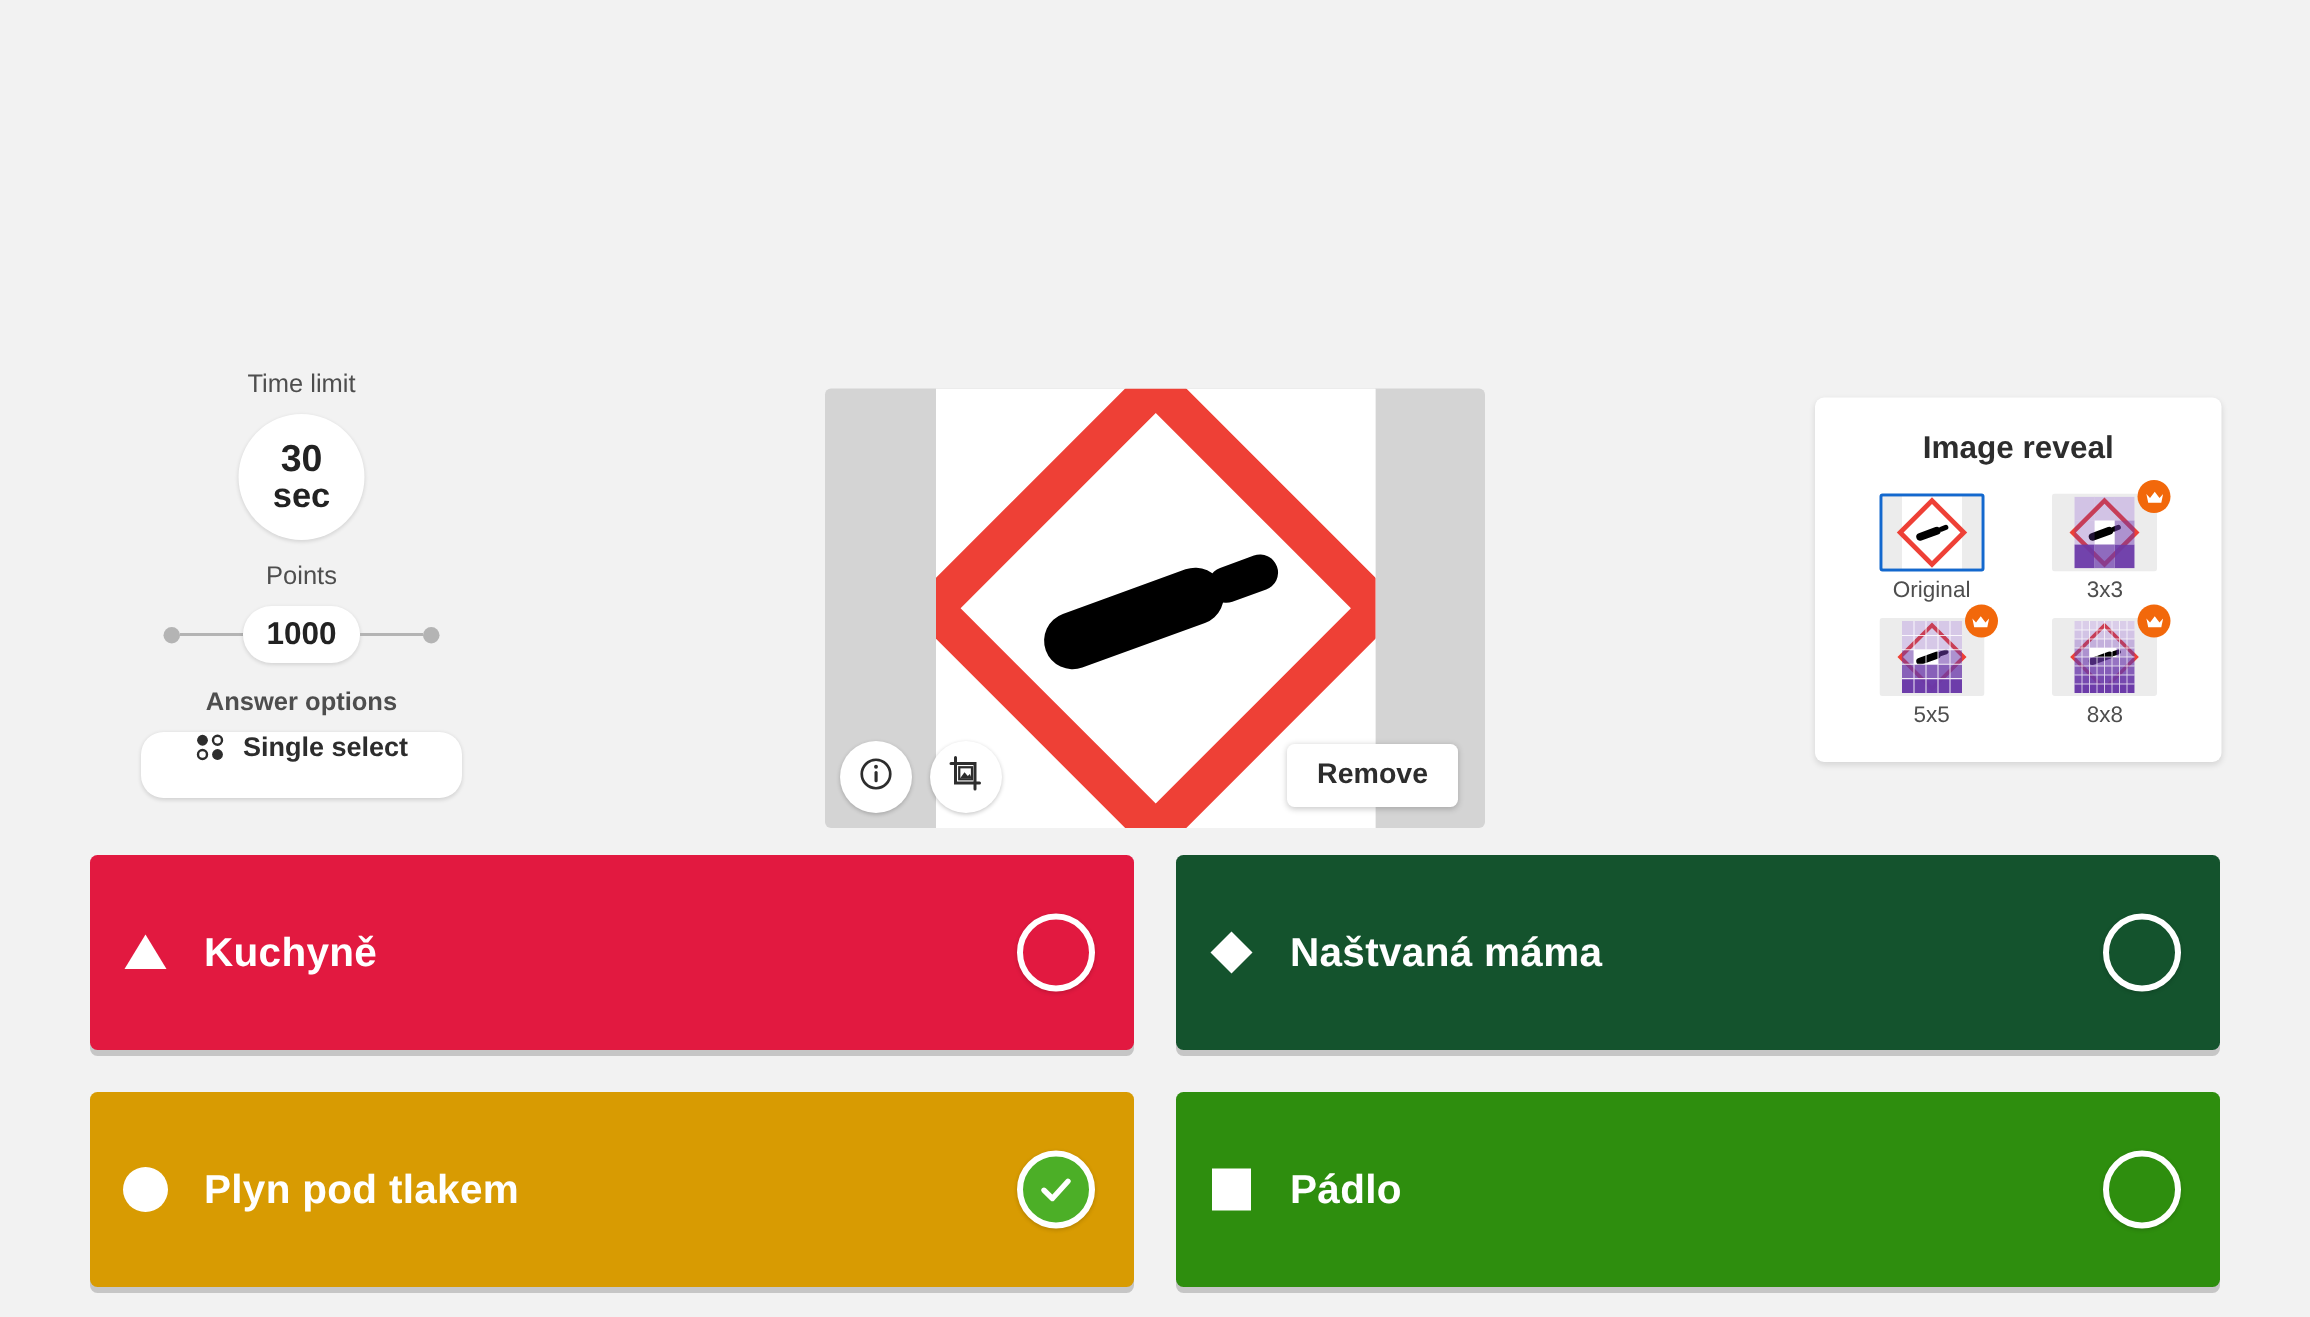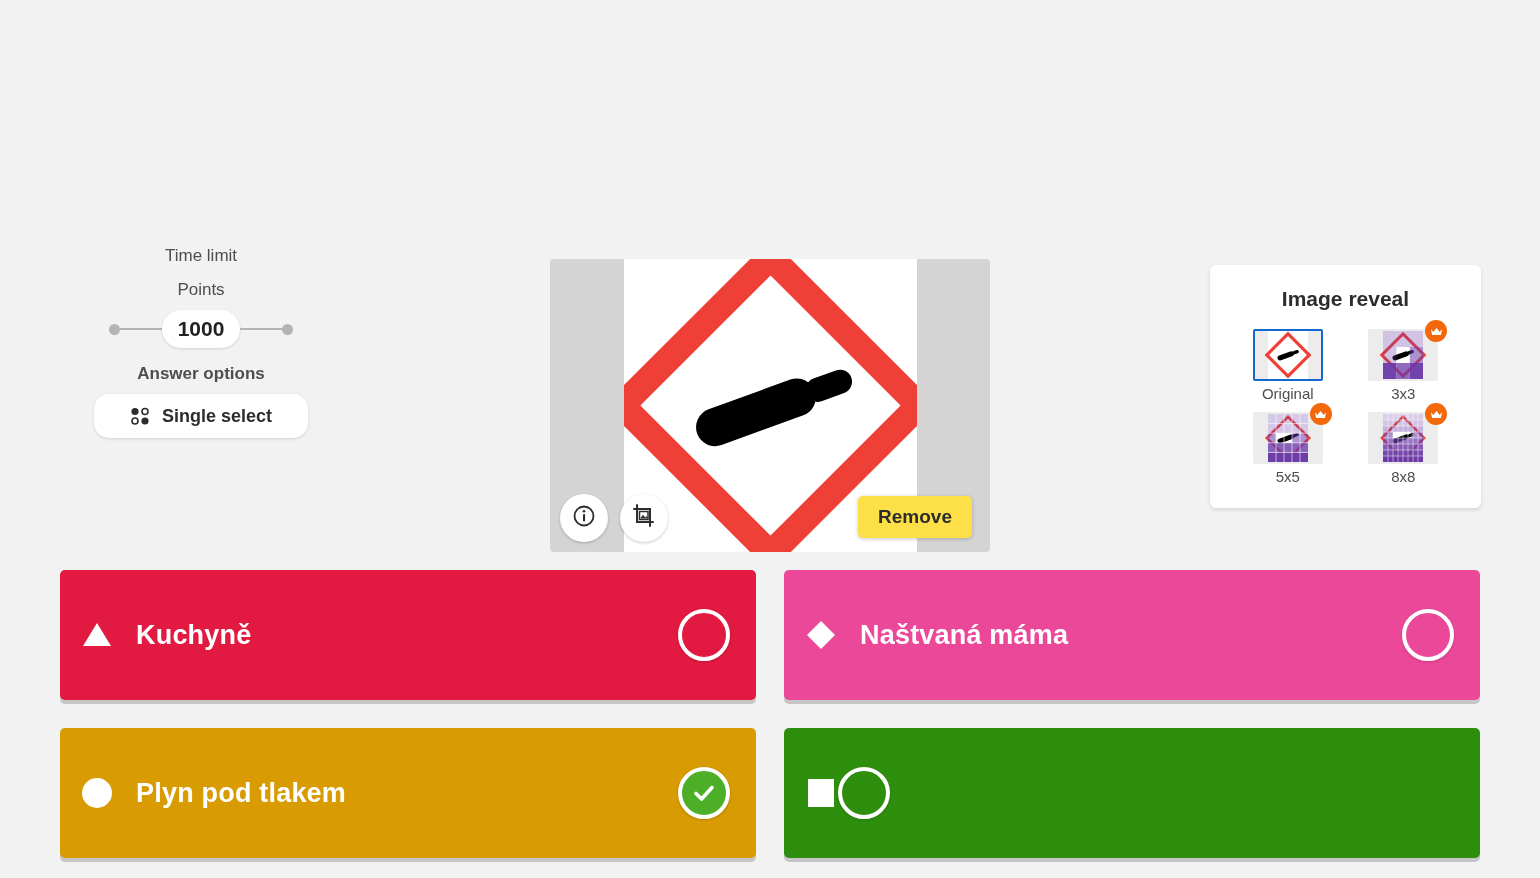--- a/index.html
+++ b/index.html
@@ -47,21 +47,21 @@
     min-width: 78px; height: 38px; border-radius: 19px; background: #fff;
     box-shadow: 0 1px 3px rgba(0,0,0,0.14);
     display: flex; align-items: center; justify-content: center;
     font-size: 21px; font-weight: 700; color: #222; cursor: pointer;
   }
   .answer-options-label { margin-top: 16px; font-weight: bold; }
   .single-select-btn {
     margin: 10px auto 0; width: 214px; height: 44px;
     background: #fff; border-radius: 15px;
     box-shadow: 0 1px 3px rgba(0,0,0,0.14);
-    display: flex; align-items: center; justify-content: center; gap: 12px;
+    display: flex; justify-content: center; gap: 12px;
     font-size: 18px; font-weight: 700; color: #2d2d2d; cursor: pointer;
   }
   .dots-icon { width: 20px; height: 20px; display: block; flex: none; }
 
   
   .media {
     position: absolute; left: 550px; top: 259px;
     width: 440px; height: 293px;
     background: #d4d4d4; border-radius: 4px; overflow: hidden;
   }
@@ -73,21 +73,21 @@
   .media-img svg { display: block; }
   .media-btn {
     position: absolute; width: 48px; height: 48px; border-radius: 50%;
     background: #fff; box-shadow: 0 1px 3px rgba(0,0,0,0.22);
     display: flex; align-items: center; justify-content: center; cursor: pointer;
   }
   .btn-info { left: 10px; bottom: 10px; }
   .btn-crop { left: 70px; bottom: 10px; }
   .remove-btn {
     position: absolute; right: 18px; bottom: 14px;
-    padding: 10px 20px; background: #fde047; border-radius: 5px;
+    padding: 10px 20px; background: #ffffff; border-radius: 5px;
     box-shadow: 0 1px 4px rgba(0,0,0,0.22);
     font-size: 19px; font-weight: 700; color: #2d2d2d; cursor: pointer;
   }
 
   
   .reveal-panel {
     position: absolute; left: 1210px; top: 265px;
     width: 271px; height: 243px;
     background: #fff; border-radius: 6px;
     box-shadow: 0 2px 4px rgba(0,0,0,0.12);
@@ -144,20 +144,24 @@
 </head>
 <body>
 
 <div class="page">
 
 
   <div class="settings">
 
     <div class="settings-label">Time limit</div>
 
+    <div class="time-circle">
+      <span class="time-num">30</span>
+      <span class="time-unit">sec</span>
+    </div>
 
     <div class="settings-label points-label">Points</div>
 
     <div class="slider-row">
       <span class="slider-dot"></span>
       <span class="slider-track"></span>
       <div class="points-pill">
         <span>1000</span>
       </div>
       <span class="slider-track"></span>
@@ -349,21 +353,21 @@
     <div class="tile" id="tile-0" style="background: rgb(226, 25, 64); box-shadow: rgba(0, 0, 0, 0.18) 0px 4px 0px;">
       <span class="tile-shape">
         <svg width="34" height="34" viewBox="0 0 34 34">
             <path d="M17 5 L31 28 H3 Z" fill="#fff"></path>
           </svg>
       </span>
       <span class="tile-label">Kuchyně</span>
       <span class="tile-toggle" id="toggle-0"></span>
     </div>
 
-    <div class="tile" id="tile-1" style="background: #ec4899; box-shadow: rgba(0, 0, 0, 0.18) 0px 4px 0px;">
+    <div class="tile" id="tile-1" style="background: #14532d; box-shadow: rgba(0, 0, 0, 0.18) 0px 4px 0px;">
       <span class="tile-shape">
         <svg width="34" height="34" viewBox="0 0 34 34">
             <path d="M17 3 L31 17 L17 31 L3 17 Z" fill="#fff"></path>
           </svg>
       </span>
       <span class="tile-label">Naštvaná máma</span>
       <span class="tile-toggle" id="toggle-1"></span>
     </div>
 
     <div class="tile" id="tile-2" style="background: rgb(216, 155, 2); box-shadow: rgba(0, 0, 0, 0.18) 0px 4px 0px;">
@@ -379,17 +383,18 @@
         </svg>
       </span>
     </div>
 
     <div class="tile" id="tile-3" style="background: rgb(46, 142, 14); box-shadow: rgba(0, 0, 0, 0.18) 0px 4px 0px;">
       <span class="tile-shape">
         <svg width="34" height="34" viewBox="0 0 34 34">
             <rect x="4" y="3" width="26" height="28" fill="#fff"></rect>
           </svg>
       </span>
+      <span class="tile-label">Pádlo</span>
       <span class="tile-toggle" id="toggle-3"></span>
     </div>
 
   </div>
 </div>
 
 </body></html>

